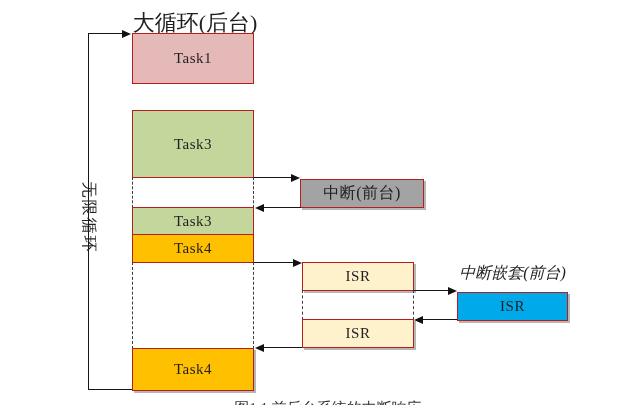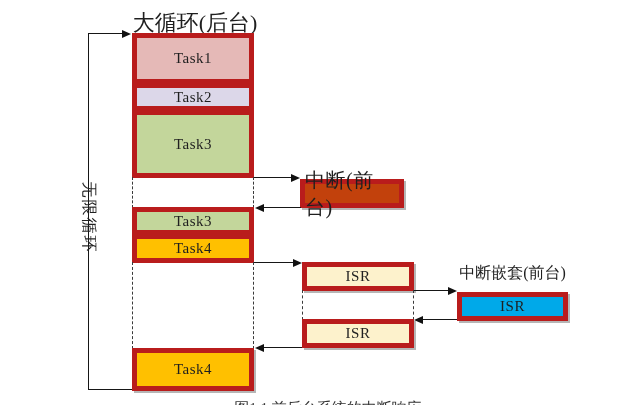--- a/index.html
+++ b/index.html
@@ -3,48 +3,48 @@
 <meta charset="utf-8">
 <style>
   html,body{margin:0;padding:0;background:#fff;}
   #canvas{
     position:relative;width:641px;height:405px;background:#ffffff;
     overflow:hidden;
     font-family:"Liberation Serif","DejaVu Serif",serif;
     color:#1f1f1f;
   }
   .box{
-    position:absolute;box-sizing:border-box;border:5px solid #b91c1c;
+    position:absolute;box-sizing:border-box;border:1px solid #b91c1c;
     display:flex;align-items:center;justify-content:center;
     font-size:15px;letter-spacing:.5px;
   }
   .shadow{box-shadow:2px 2px 0 rgba(110,110,110,.5);}
   
   .b-task1 {left:132px;top:33px; width:122px;height:51px;background:#e5b9b7;}
   .b-task2 {left:132px;top:83px; width:122px;height:28px;background:#dcd7e9;}
   .b-task3 {left:132px;top:110px;width:122px;height:68px;background:#c3d69b;}
   .b-gap1  {left:132px;top:177px;width:122px;height:31px;background:transparent;
             border:none;border-left:1px dashed #3a3a3a;border-right:1px dashed #3a3a3a;}
   .b-task3b{left:132px;top:207px;width:122px;height:28px;background:#c3d69b;}
   .b-task4 {left:132px;top:234px;width:122px;height:29px;background:#ffc000;}
   .b-gap2  {left:132px;top:262px;width:122px;height:87px;background:transparent;
             border:none;border-left:1px dashed #3a3a3a;border-right:1px dashed #3a3a3a;}
   .b-task4b{left:132px;top:348px;width:122px;height:43px;background:#ffc000;}
   
-  .b-int   {left:300px;top:179px;width:104px;height:29px;background:#c2410c;font-size:20px;}
+  .b-int   {left:300px;top:179px;width:124px;height:29px;background:#a3a3a3;font-size:16px;}
   .b-isr1  {left:302px;top:262px;width:112px;height:29px;background:#fdf2cc;}
   .b-isrgap{left:302px;top:290px;width:112px;height:30px;background:transparent;
             border:none;border-left:1px dashed #3a3a3a;border-right:1px dashed #3a3a3a;}
   .b-isr2  {left:302px;top:319px;width:112px;height:29px;background:#fdf2cc;}
   .b-nisr  {left:457px;top:292px;width:111px;height:29px;background:#00a9e9;}
   
   .t-title {position:absolute;left:125px;top:8px;width:140px;text-align:center;
             font-size:22px;white-space:nowrap;}
   .t-nested{position:absolute;left:440px;top:263px;width:145px;text-align:center;
-            font-size:16px;white-space:nowrap;}
+            font-size:16px;white-space:nowrap;font-style:italic;}
   .t-caption{position:absolute;left:228px;top:399px;width:200px;text-align:center;
             font-size:15px;color:#333;white-space:nowrap;}
   .vwrap{position:absolute;left:72px;top:177px;width:32px;height:80px;
          display:flex;align-items:center;justify-content:center;}
   .vwrap span{transform:rotate(90deg);white-space:nowrap;font-size:16px;letter-spacing:2px;}
   
   .hline{position:absolute;height:1.4px;background:#161616;}
   .vline{position:absolute;width:1.4px;background:#161616;}
   .ah{position:absolute;width:0;height:0;
       border-top:4px solid transparent;border-bottom:4px solid transparent;}
@@ -61,23 +61,20 @@
   <div class="vline" style="left:88px;top:33px;height:357px;"></div>
   <div class="hline" style="left:88px;top:33px;width:34px;"></div>
   <div class="ah r" style="left:122px;top:29.5px;"></div>
   <div class="hline" style="left:88px;top:389px;width:44px;"></div>
   <div class="vwrap">
     <span>无限循环</span>
   </div>
 
   <div class="box b-task1">
     <span>Task1</span>
-  </div>
-  <div class="box b-task2">
-    <span>Task2</span>
   </div>
   <div class="box b-task3">
     <span>Task3</span>
   </div>
   <div class="box b-gap1"></div>
   <div class="box b-task3b">
     <span>Task3</span>
   </div>
   <div class="box b-task4">
     <span>Task4</span>

